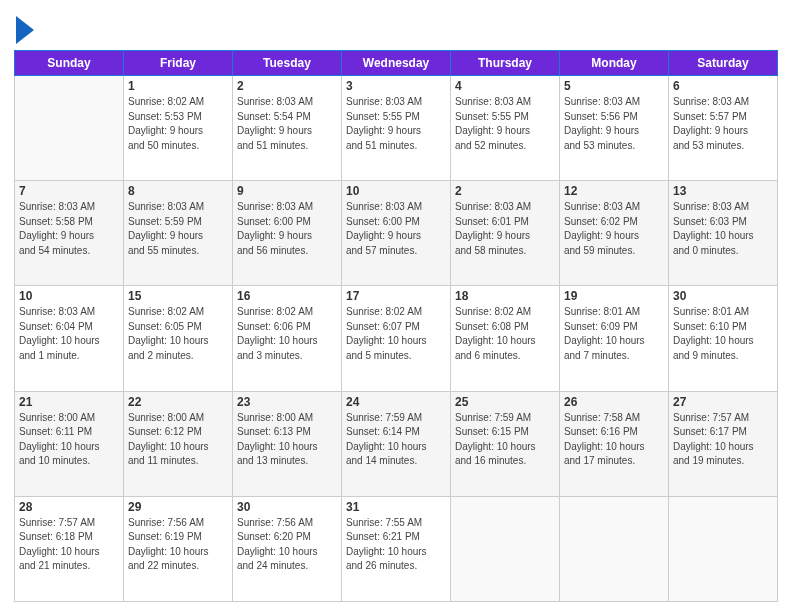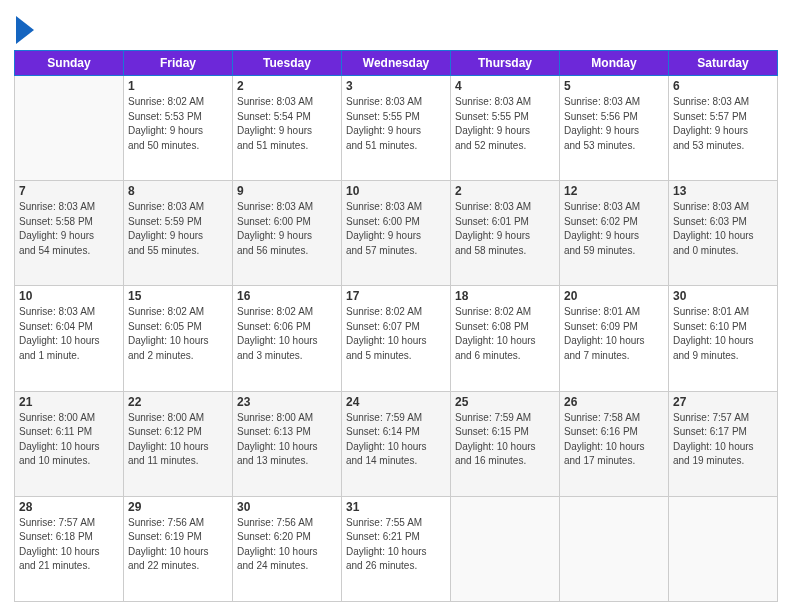--- a/index.html
+++ b/index.html
@@ -205,21 +205,21 @@
           </td>
           <td>
             <span class="day-num">17</span>
             <div class="day-info">Sunrise: 8:02 AM<br>Sunset: 6:07 PM<br>Daylight: 10 hours<br>and 5 minutes.</div>
           </td>
           <td>
             <span class="day-num">18</span>
             <div class="day-info">Sunrise: 8:02 AM<br>Sunset: 6:08 PM<br>Daylight: 10 hours<br>and 6 minutes.</div>
           </td>
           <td>
-            <span class="day-num">20</span>
+            <span class="day-num">19</span>
             <div class="day-info">Sunrise: 8:01 AM<br>Sunset: 6:09 PM<br>Daylight: 10 hours<br>and 7 minutes.</div>
           </td>
           <td>
             <span class="day-num">30</span>
             <div class="day-info">Sunrise: 8:01 AM<br>Sunset: 6:10 PM<br>Daylight: 10 hours<br>and 9 minutes.</div>
           </td>
         </tr>
         <tr class="row-shaded">
           <td>
             <span class="day-num">21</span>

